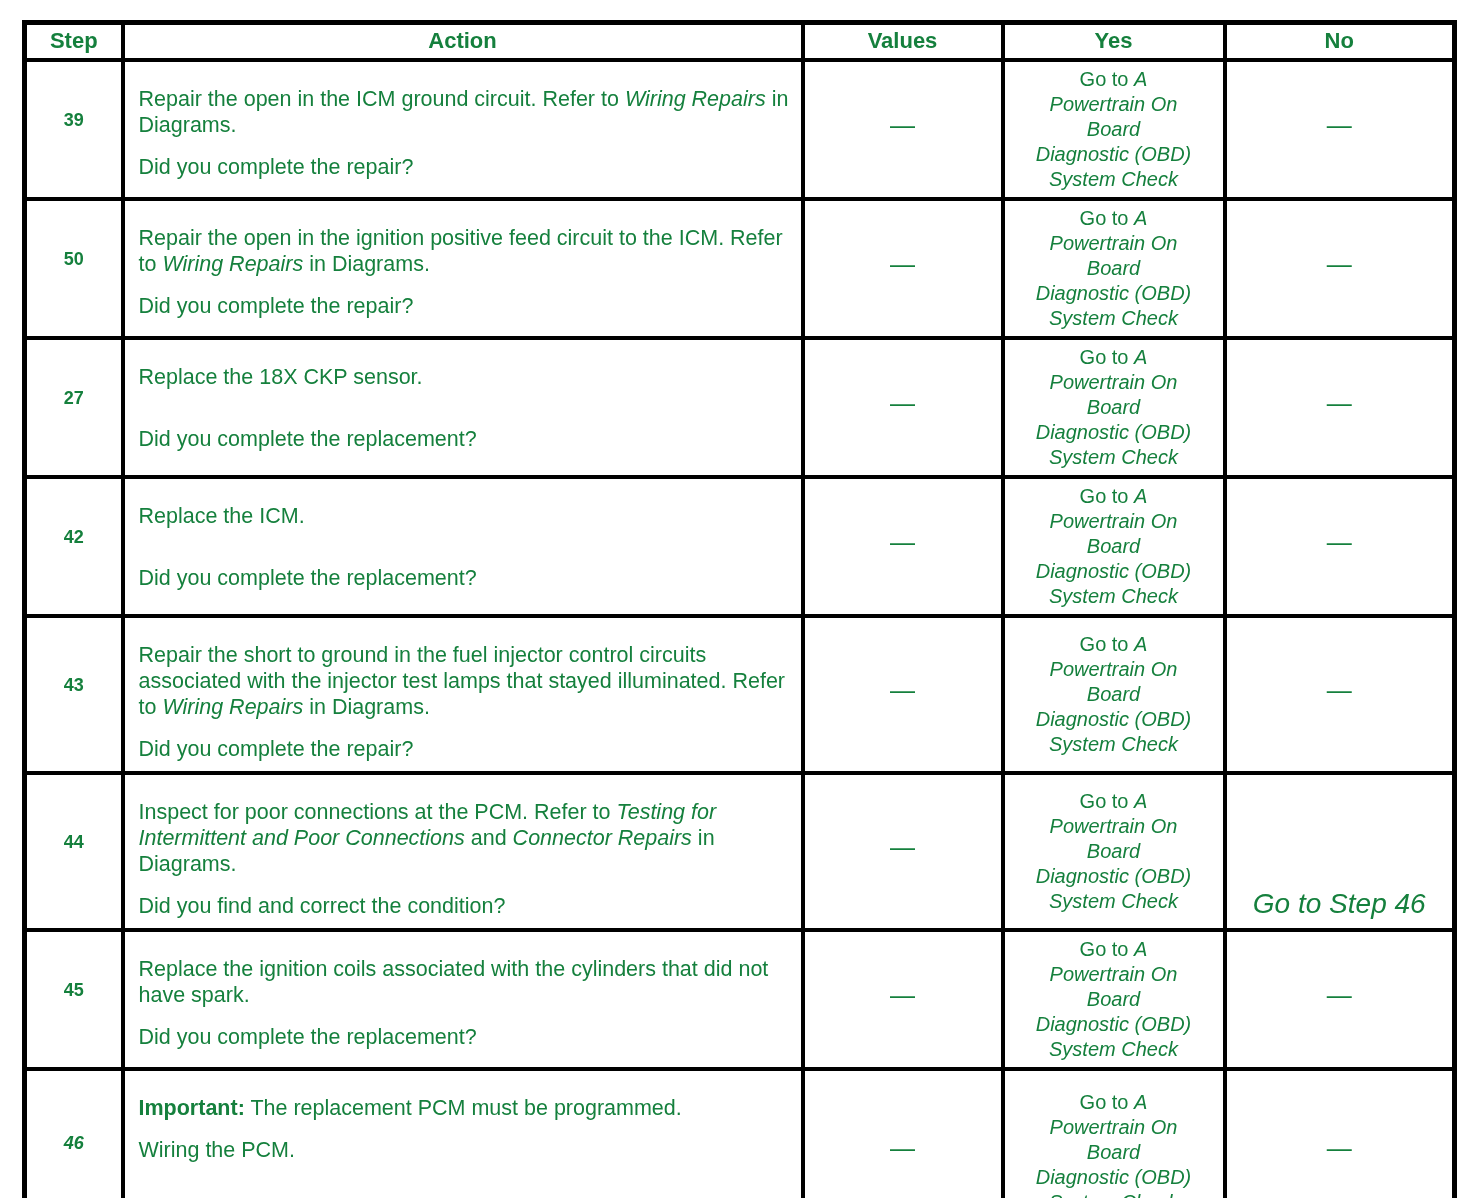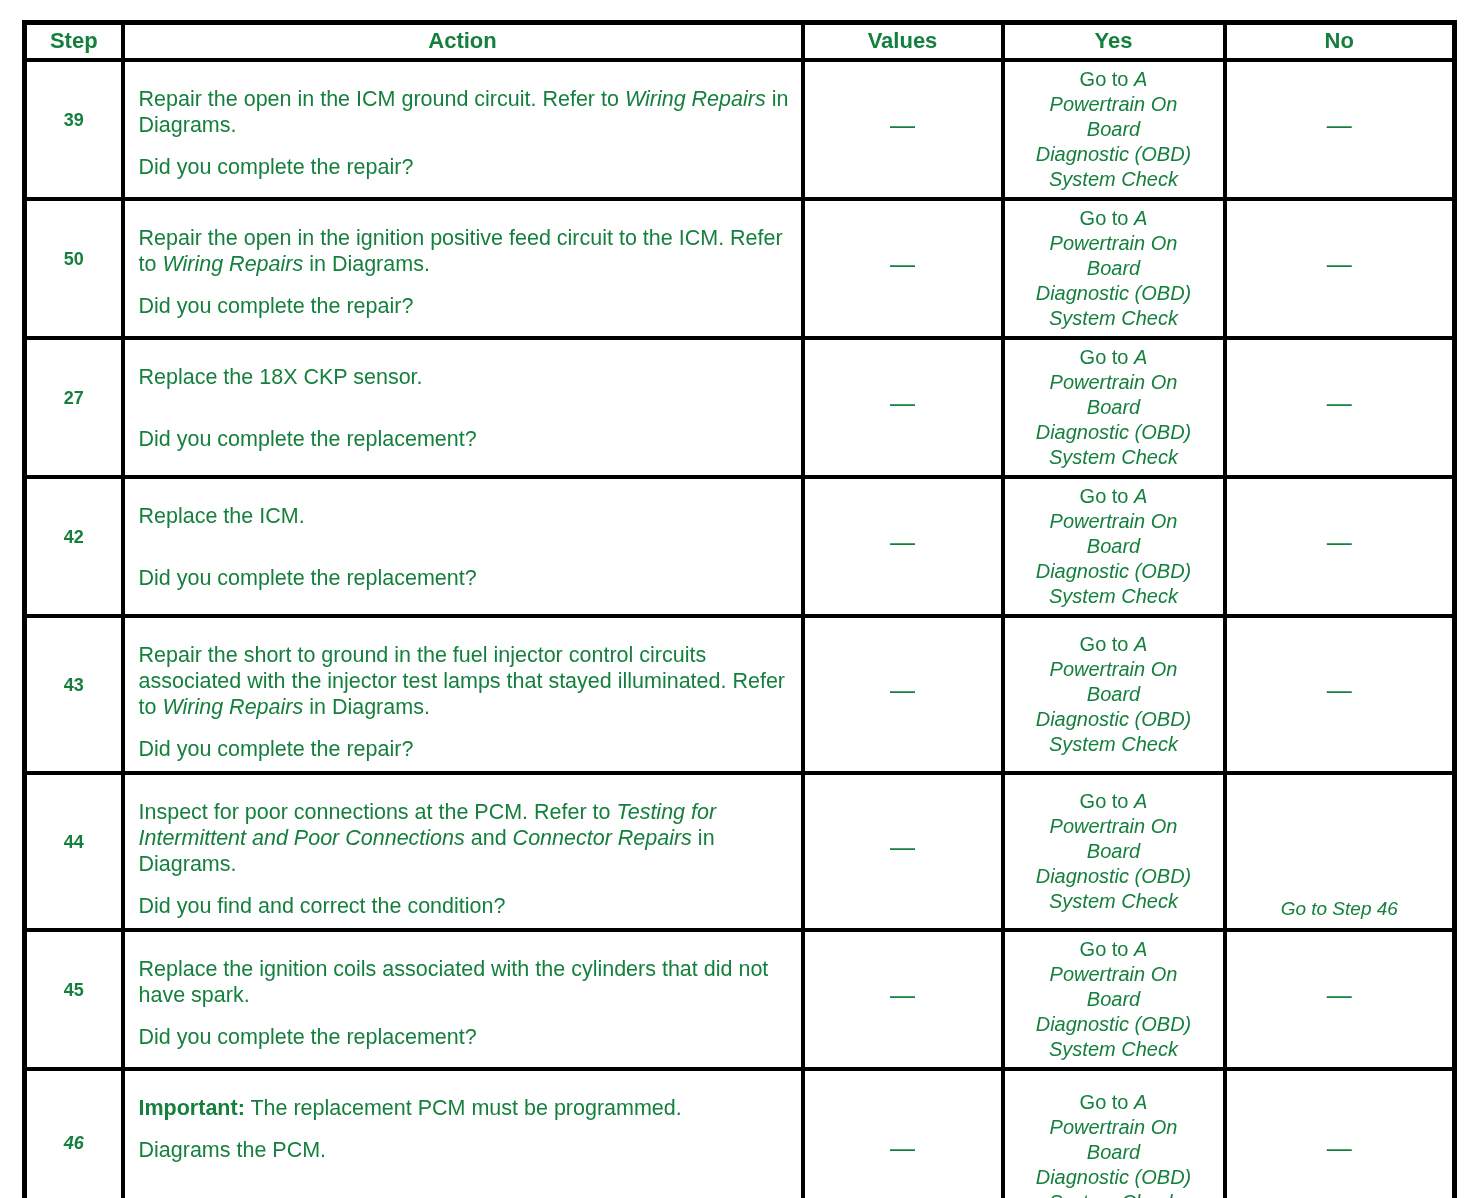--- a/index.html
+++ b/index.html
@@ -60,21 +60,21 @@
   td.action-cell p.gap-big { margin-top: 36px; }
 
   td.values-cell, td.no-cell {
     text-align: center;
     vertical-align: middle;
     font-size: 25px;
     padding-bottom: 8px;
   }
   td.no-cell.bottom-note {
     vertical-align: bottom;
-    font-size: 19px;
+    font-size: 28px;
     font-style: italic;
     padding: 0 2px 8px 2px;
   }
   td.yes-cell {
     text-align: center;
     vertical-align: middle;
     font-size: 20px;
     line-height: 25px;
     padding: 3px 2px;
   }
@@ -218,21 +218,21 @@
             <div><span class="i">Diagnostic (OBD)</span></div>
             <div><span class="i">System Check</span></div>
           </td>
       <td class="no-cell">—</td>
     </tr>
 
     <tr class="data-row">
       <td class="step-cell italic">46</td>
       <td class="action-cell">
         <p><span class="b">Important:</span><span> The replacement PCM must be programmed.</span></p>
-        <p><span>Diagrams the PCM.</span></p>
+        <p><span>Wiring the PCM.</span></p>
         <p class="gap-big"><span>Did you complete the replacement?</span></p>
       </td>
       <td class="values-cell">—</td>
       <td class="yes-cell">
             <div><span>Go to </span><span class="i">A</span></div>
             <div><span class="i">Powertrain On</span></div>
             <div><span class="i">Board</span></div>
             <div><span class="i">Diagnostic (OBD)</span></div>
             <div><span class="i">System Check</span></div>
           </td>

